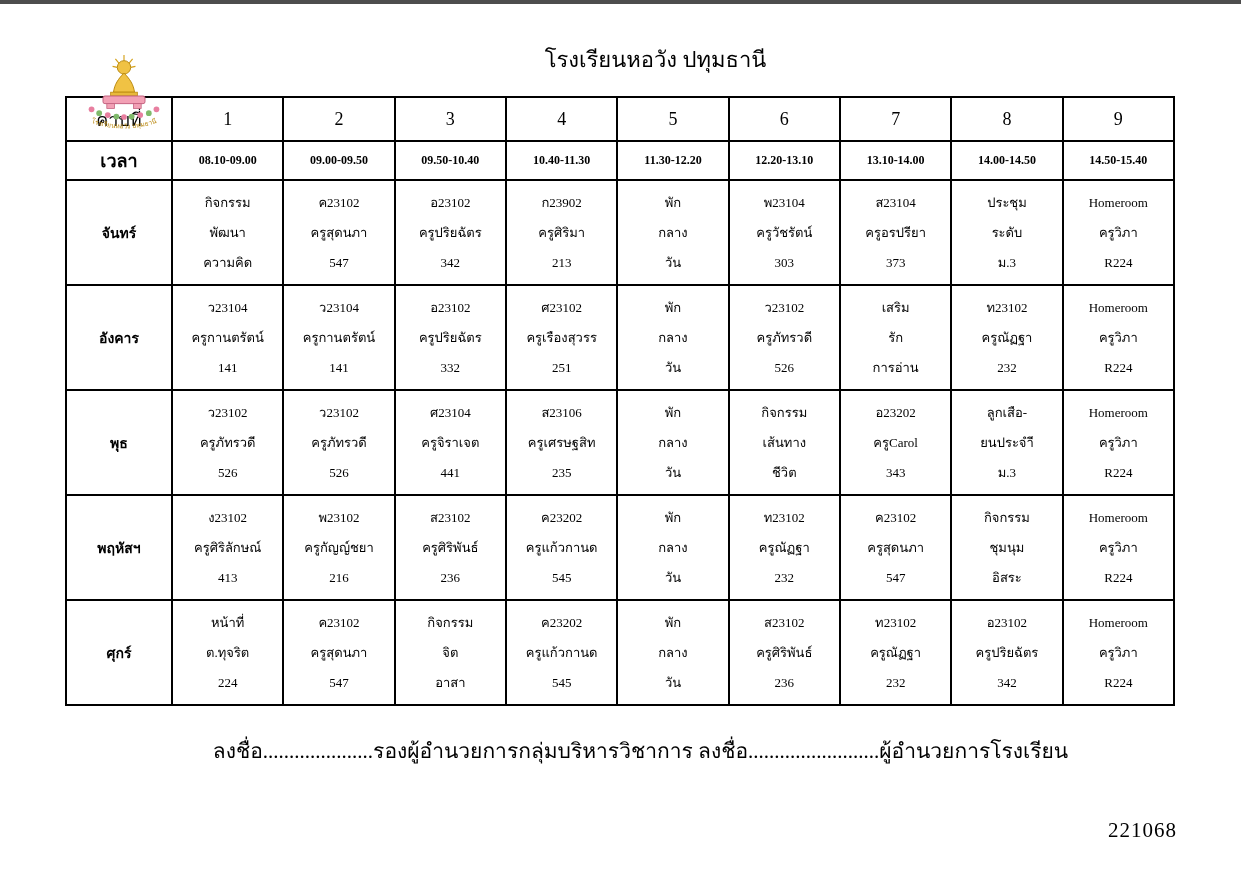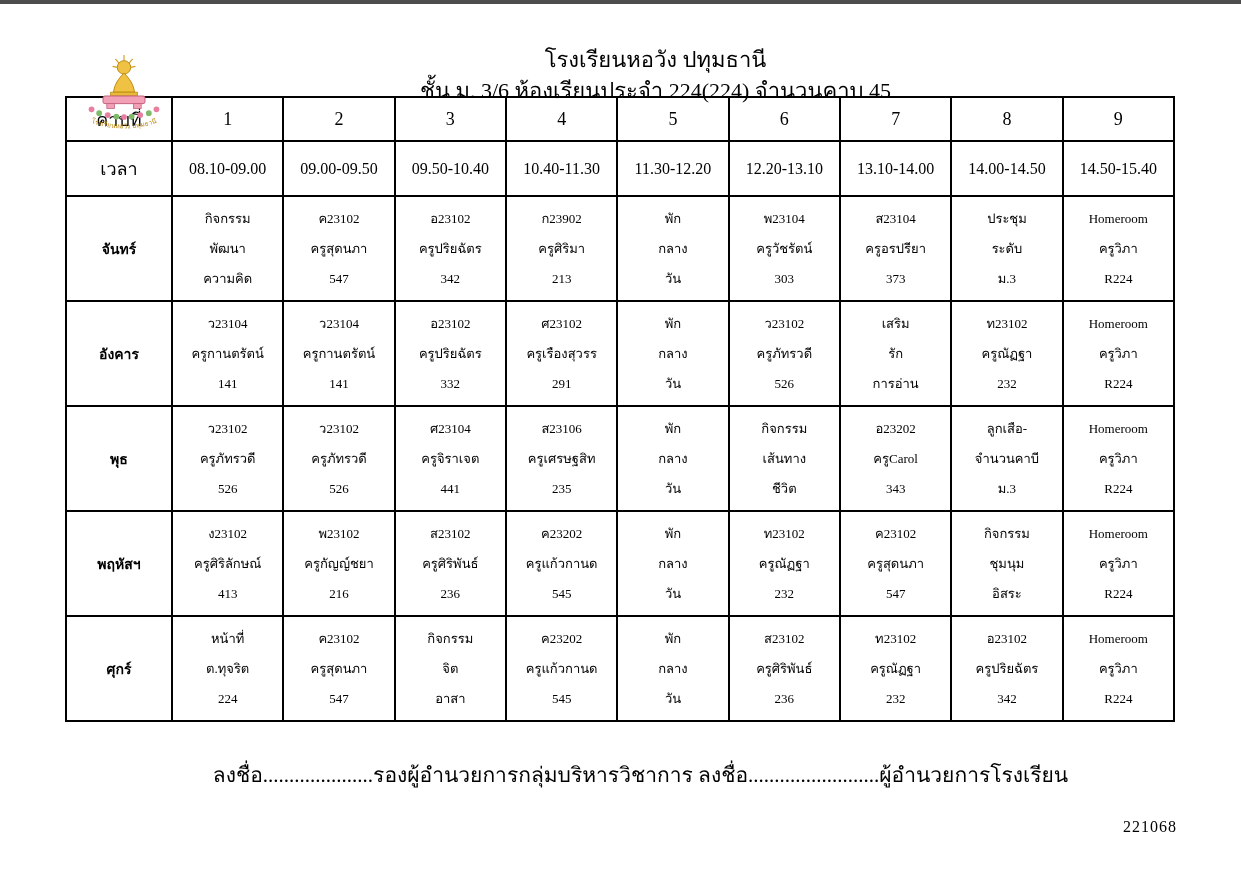--- a/index.html
+++ b/index.html
@@ -34,38 +34,38 @@
     margin-left: 65px;
     width: 1110px;
   }
   .timetable td {
     border: 2px solid #000;
     text-align: center;
     vertical-align: middle;
     overflow: hidden;
   }
   tr.periods-row { height: 44px; }
-  tr.times-row { height: 55px; }
+  tr.times-row { height: 39px; font-weight: bold; }
   tr.day-row { height: 105px; }
   .corner-cell, .num-cell { font-size: 18px; }
-  .time-cell { font-size: 16px; letter-spacing: 0px; }
+  .time-cell { font-size: 12px; letter-spacing: 0px; }
   .day-cell { font-size: 14px; font-weight: bold; font-family: Liberation Serif, serif; }
   .sched-cell { font-size: 13px; }
   .sched-cell .cell-line { line-height: 30px; white-space: nowrap; }
   .footer-line {
-    margin-top: 36px;
+    margin-top: 28px;
     text-align: center;
     font-size: 21px;
     padding-left: 40px;
   }
   .doc-number {
     position: absolute;
     right: 64px;
     top: 818px;
-    font-size: 16px;
+    font-size: 21px;
     letter-spacing: 1px;
   }
 </style>
 </head>
 <body>
 
 <div class="top-bar"></div>
 
 <div class="header">
   <svg class="logo" viewBox="0 0 100 88" xmlns="http://www.w3.org/2000/svg">
@@ -99,21 +99,20 @@
     </g>
 
     <path id="logoArc" d="M10 70 Q50 86 90 70" fill="none"></path>
     <text font-size="7" fill="#b8860b" text-anchor="middle">
       <textPath href="#logoArc" startOffset="50%">โรงเรียนหอวัง ปทุมธานี</textPath>
     </text>
   </svg>
 
   <div class="title-block">
     <div>โรงเรียนหอวัง ปทุมธานี</div>
-    <div>ชั้น ม. 3/6  ห้องเรียนประจำ 224(224)  จำนวนคาบ 45</div>
   </div>
 </div>
 
 <table class="timetable">
   <colgroup>
     <col style="width:106px">
     <col>
       <col>
       <col>
       <col>
@@ -209,21 +208,21 @@
           <div class="cell-line">141</div>
         </td>
         <td class="sched-cell">
           <div class="cell-line">อ23102</div>
           <div class="cell-line">ครูปริยฉัตร</div>
           <div class="cell-line">332</div>
         </td>
         <td class="sched-cell">
           <div class="cell-line">ศ23102</div>
           <div class="cell-line">ครูเรืองสุวรร</div>
-          <div class="cell-line">291</div>
+          <div class="cell-line">251</div>
         </td>
         <td class="sched-cell">
           <div class="cell-line">พัก</div>
           <div class="cell-line">กลาง</div>
           <div class="cell-line">วัน</div>
         </td>
         <td class="sched-cell">
           <div class="cell-line">ว23102</div>
           <div class="cell-line">ครูภัทรวดี</div>
           <div class="cell-line">526</div>
@@ -276,21 +275,21 @@
           <div class="cell-line">เส้นทาง</div>
           <div class="cell-line">ชีวิต</div>
         </td>
         <td class="sched-cell">
           <div class="cell-line">อ23202</div>
           <div class="cell-line">ครูCarol</div>
           <div class="cell-line">343</div>
         </td>
         <td class="sched-cell">
           <div class="cell-line">ลูกเสือ-</div>
-          <div class="cell-line">จำนวนคาบี</div>
+          <div class="cell-line">ยนประจำี</div>
           <div class="cell-line">ม.3</div>
         </td>
         <td class="sched-cell">
           <div class="cell-line">Homeroom</div>
           <div class="cell-line">ครูวิภา</div>
           <div class="cell-line">R224</div>
         </td>
       </tr>
       <tr class="day-row">
         <td class="day-cell">พฤหัสฯ</td>

